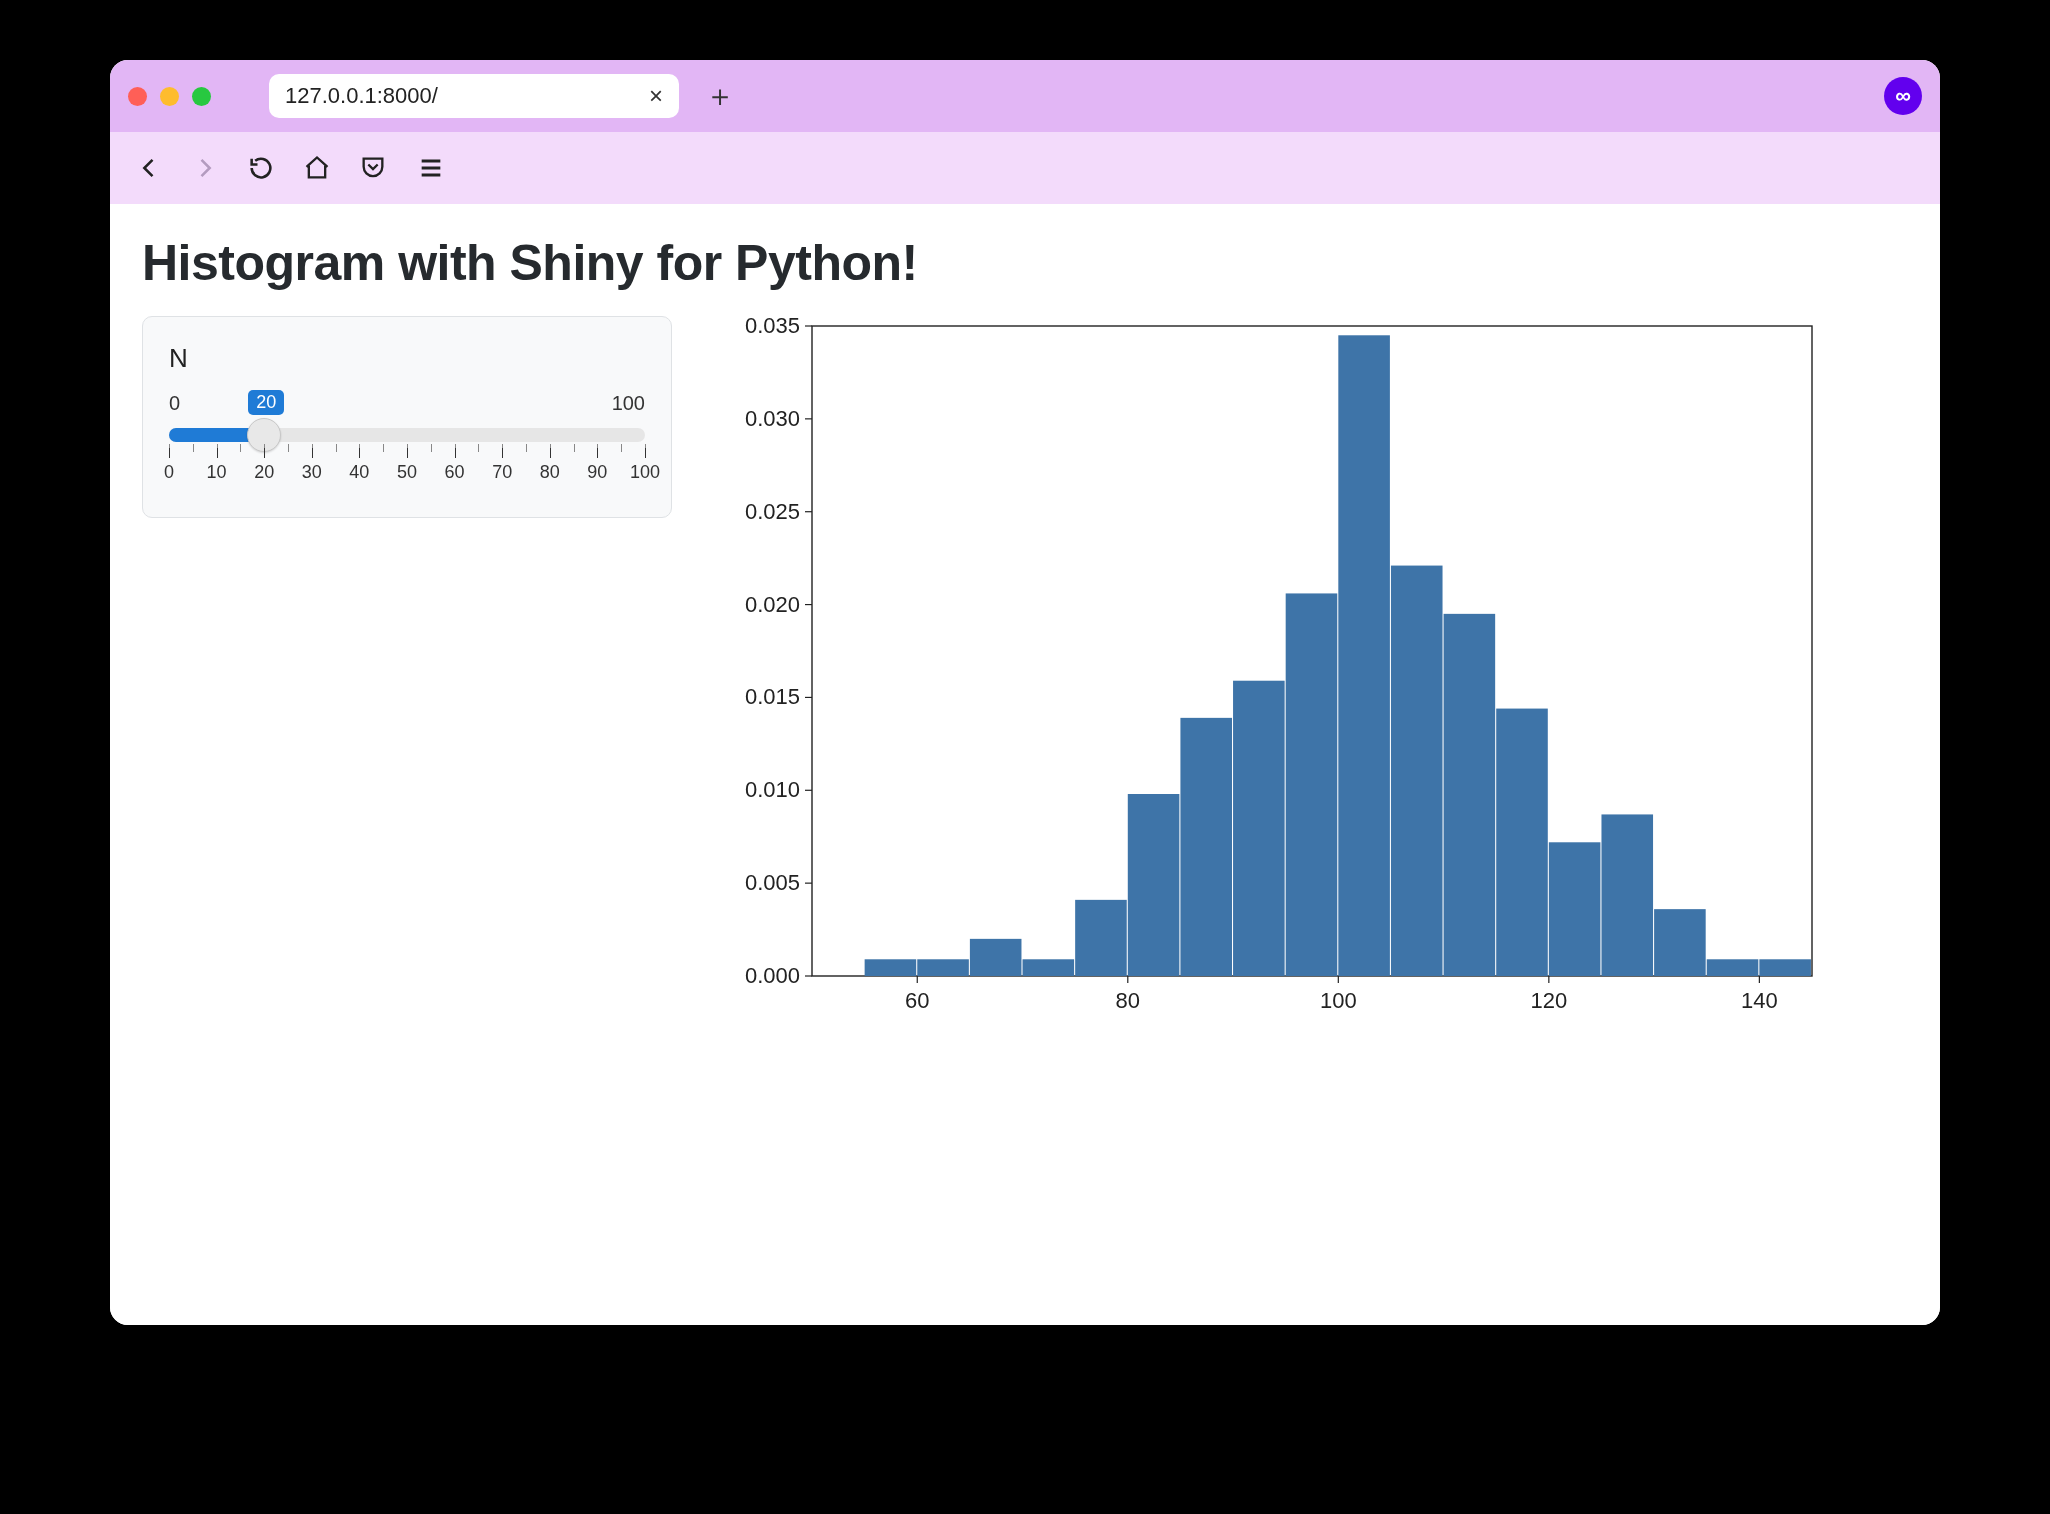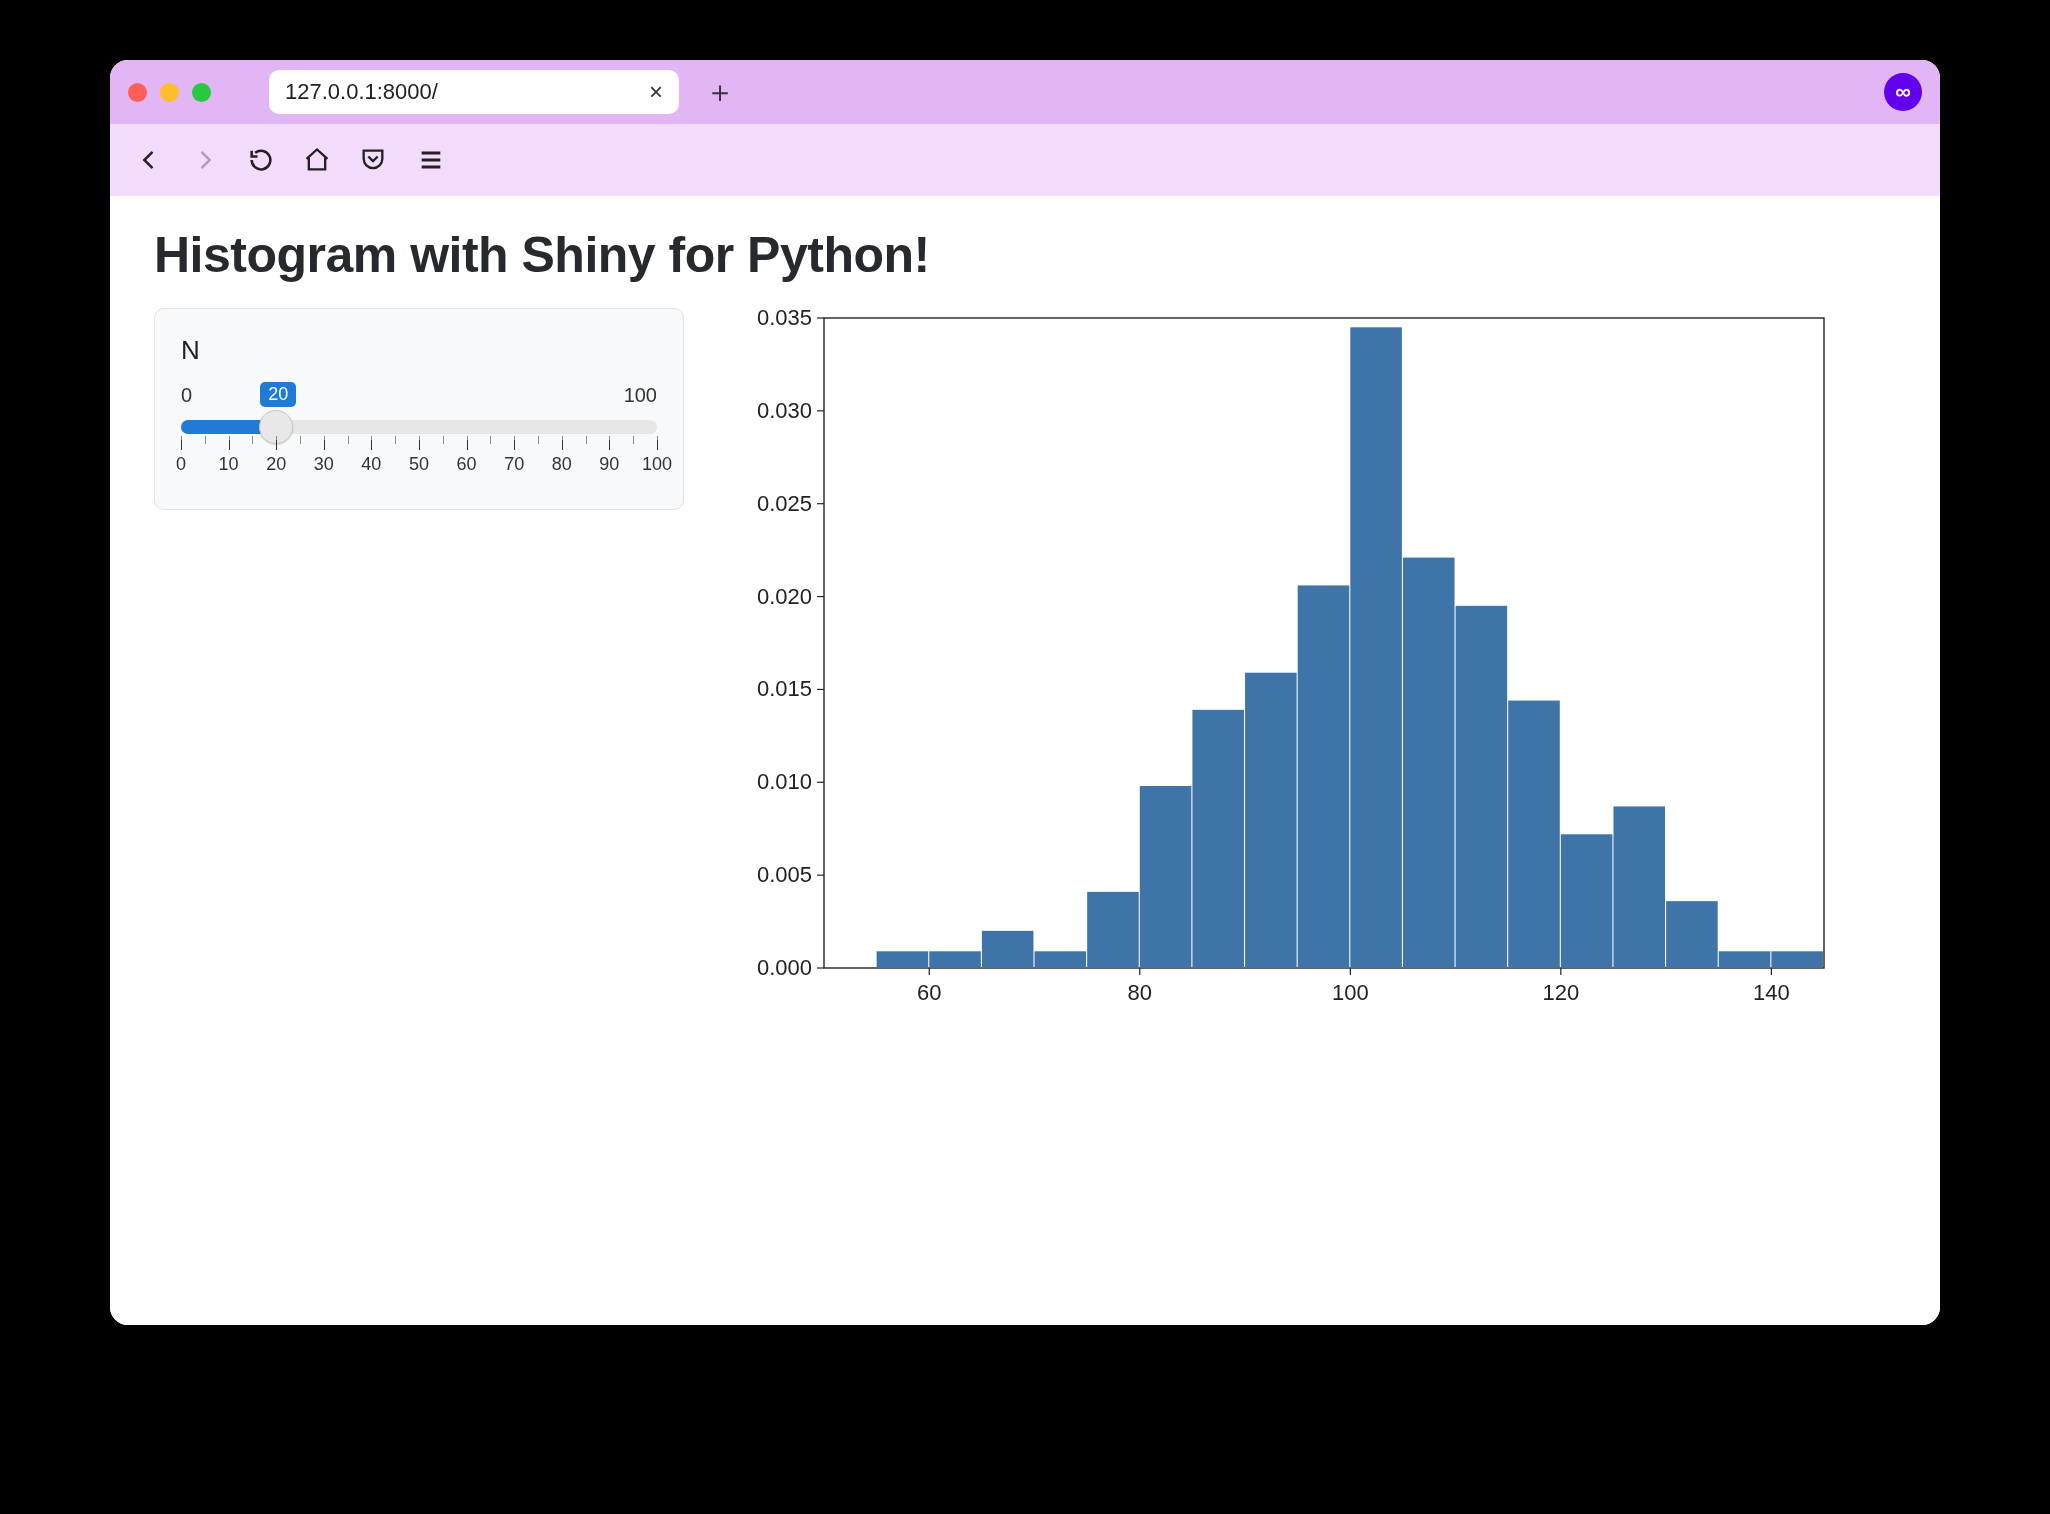--- a/index.html
+++ b/index.html
@@ -20,21 +20,21 @@
     background: #fff;
     border-radius: 18px;
     overflow: hidden;
     box-shadow: 0 20px 60px rgba(0,0,0,.4);
     display: flex;
     flex-direction: column;
   }
   
   .tabstrip {
     background: #e2b6f5;
-    height: 64px;
+    height: 72px;
     display: flex;
     align-items: center;
     padding: 0 18px;
     gap: 18px;
   }
   .traffic-lights { display: flex; gap: 13px; margin-right: 40px; }
   .tl { width: 19px; height: 19px; border-radius: 50%; }
   .tl.red { background: #ff5f57; }
   .tl.yellow { background: #febc2e; }
   .tl.green { background: #28c840; }
@@ -84,21 +84,21 @@
     color: #222;
     margin: 0 140px 0 20px;
   }
   .addr .url { flex:1; }
   .addr .url .dim { color: #8a6b96; }
   .toolbar-right { display:flex; align-items:center; gap: 24px; }
   
   .page {
     flex: 1;
     background: #fff;
-    padding: 30px 44px;
+    padding: 30px 32px;
     display: flex;
     flex-direction: column;
     overflow: hidden;
   }
   h2.title { font-size: 50px; font-weight: 700; margin: 0 0 24px 0; color: #262a2e; letter-spacing: -0.5px;}
   .row { display: flex; gap: 40px; align-items: flex-start; }
   .panel {
     width: 530px;
     background: #f8f9fa;
     border: 1px solid #dfe2e5;

